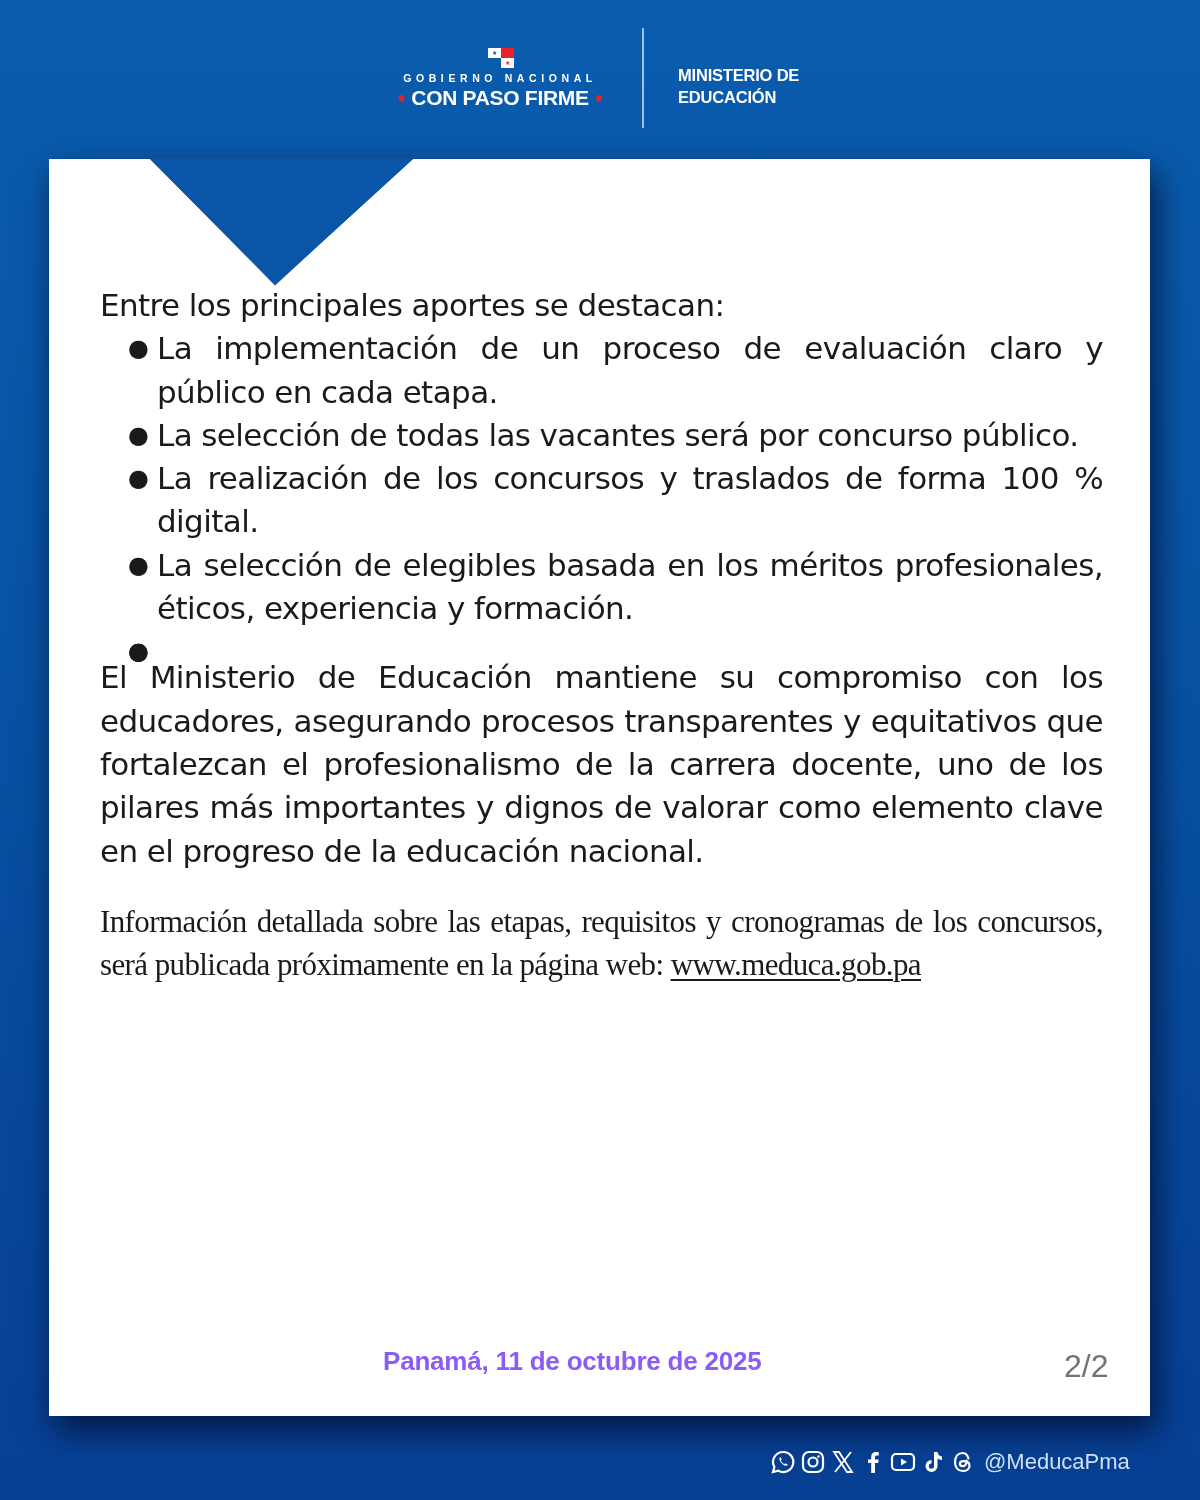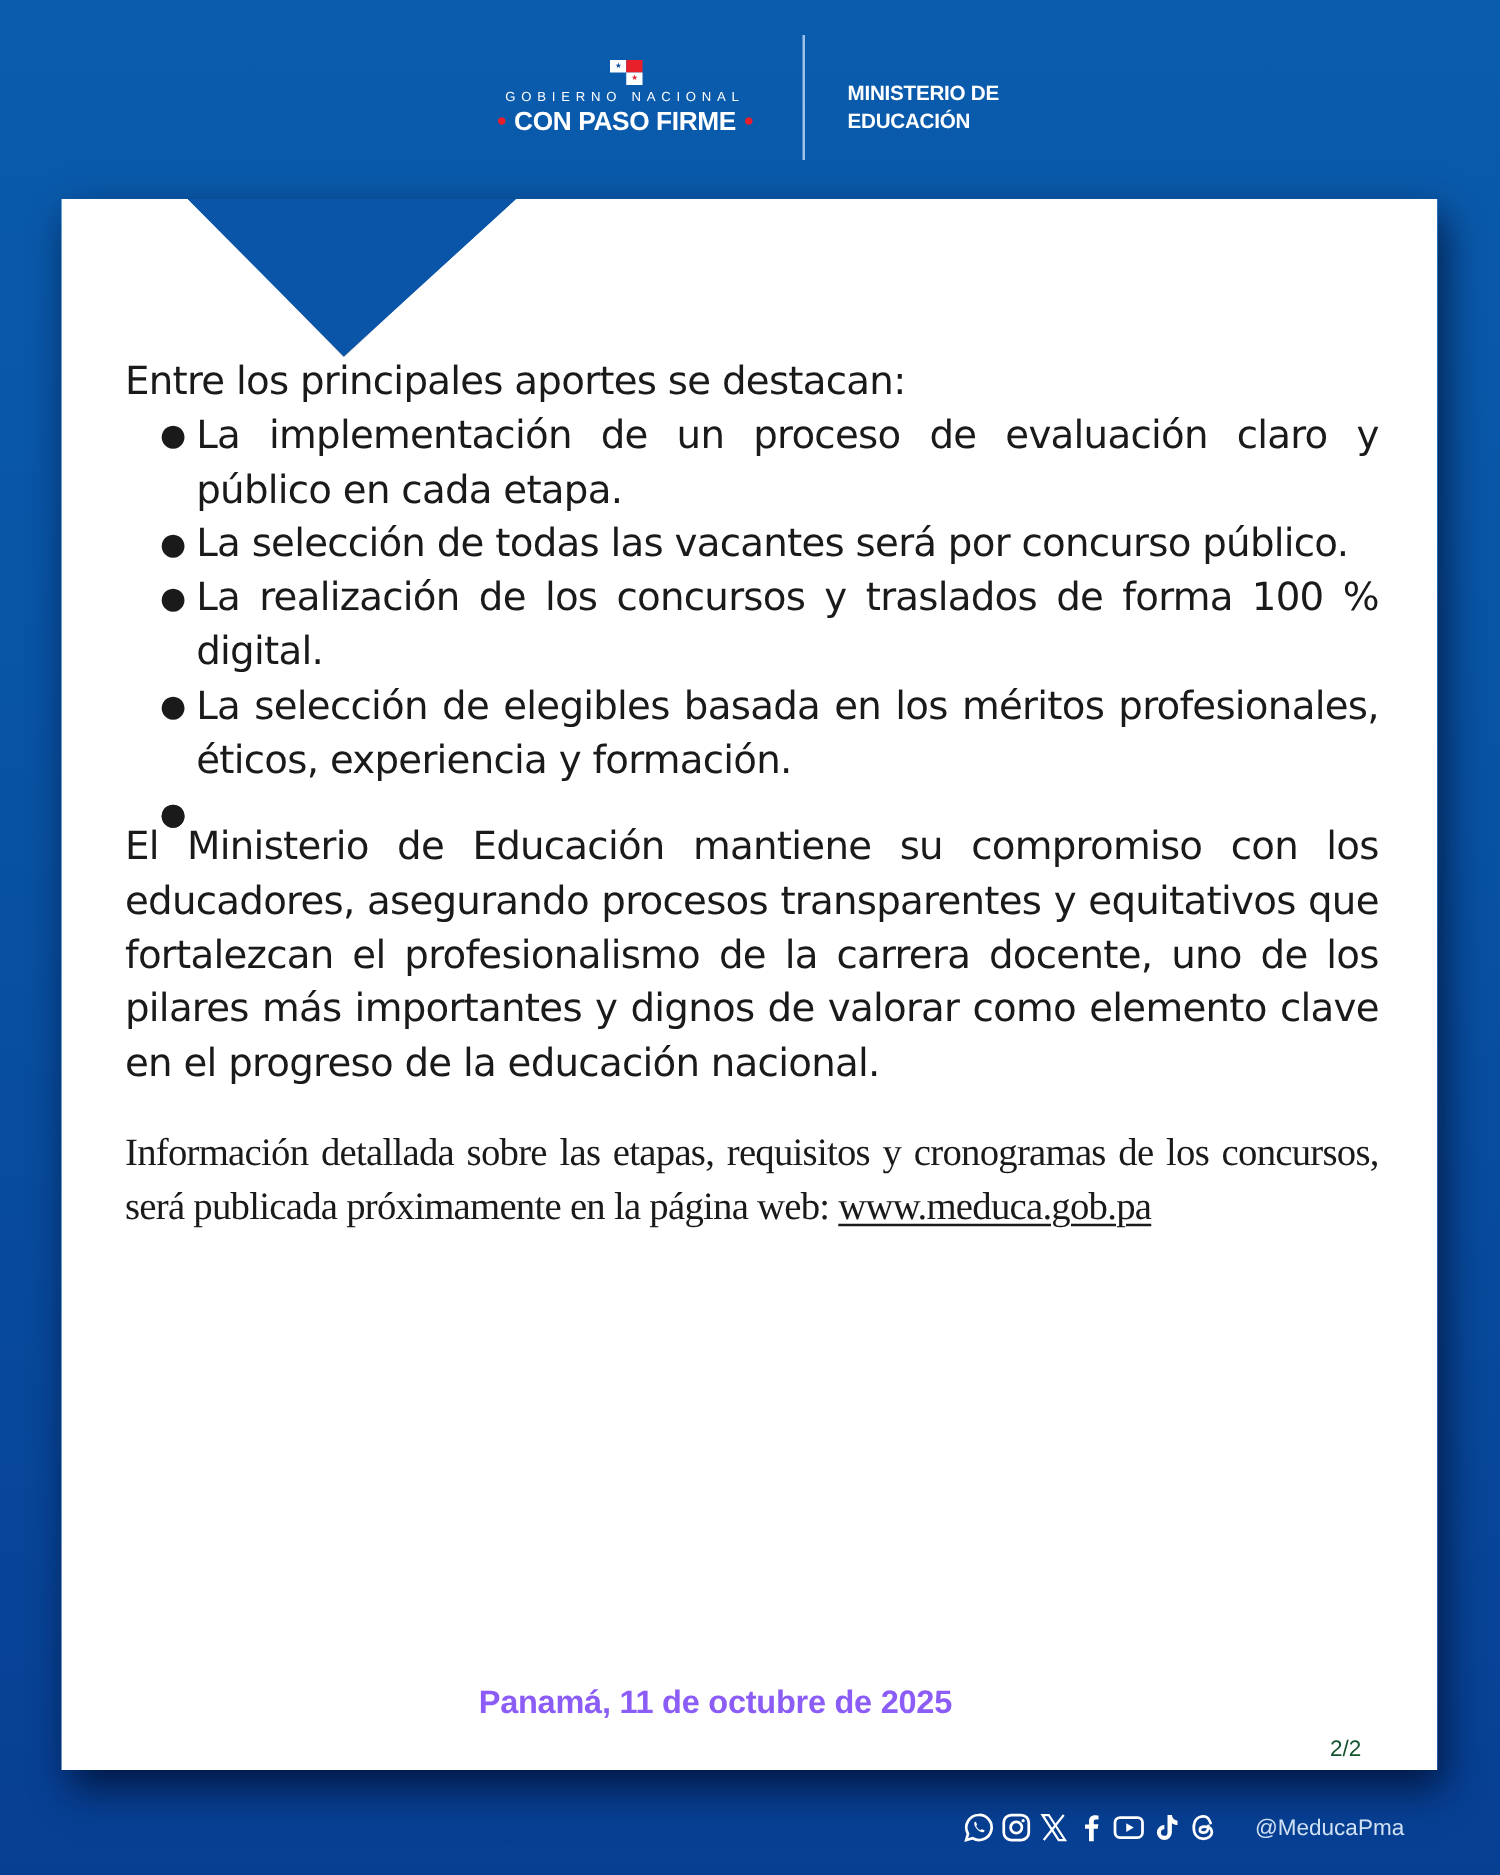--- a/index.html
+++ b/index.html
@@ -15,21 +15,21 @@
     .flag .q { position: absolute; width: 13px; height: 10px; }
     .flag .q1 { left: 0; top: 0; background: #fff; }
     .flag .q2 { left: 13px; top: 0; background: #e8202a; }
     .flag .q3 { left: 0; top: 10px; background: transparent; }
     .flag .q4 { left: 13px; top: 10px; background: #fff; }
     .flag .star { position: absolute; left: 4px; top: 2px; font-size: 6px; line-height: 6px; }
     .flag .q1 .star { color: #0b4ea2; }
     .flag .q4 .star { color: #e8202a; }
     .gov-line1 {
       position: absolute; left: 0; top: 26px; width: 230px;
-      font-size: 10.5px; font-weight: normal; letter-spacing: 4.6px; white-space: nowrap;
+      font-size: 10.5px; font-weight: bold; letter-spacing: 4.6px; white-space: nowrap;
     }
     .gov-line2 {
       position: absolute; left: 0; top: 40px; width: 230px;
       font-size: 21px; font-weight: bold; white-space: nowrap; letter-spacing: -0.3px;
     }
     .gov-line2 .dot { color: #e8202a; font-size: 14px; vertical-align: 3px; margin: 0 6px; }
     .divider { position: absolute; left: 642px; top: 28px; width: 2px; height: 100px; background: #9dc1ea; }
     .ministry { position: absolute; left: 678px; top: 64px; color: #fff; font-size: 16.5px; font-weight: bold; line-height: 22px; letter-spacing: -0.2px; }
 
     
@@ -71,30 +71,29 @@
     }
     .para2 { margin-top: 26px !important; }
     .para3 { margin-top: 27px !important; font-family: Liberation Serif, serif; }
     .link { color: #1a1a1a; text-decoration: underline; text-decoration-thickness: 2px; text-underline-offset: 4px; }
 
     .date {
       position: absolute; left: 383px; top: 1346px; font-size: 26px; font-weight: bold; color: #8b5cf6;
       font-family: "Liberation Sans", sans-serif; letter-spacing: -0.2px;
     }
     .page-num {
-      position: absolute; left: 1064px; top: 1348px; font-size: 18px; color: #14532d;
+      position: absolute; left: 1064px; top: 1348px; font-size: 32px; color: #737373;
       font-family: "Liberation Sans", sans-serif;
-      margin-top: 41px;
     }
 
     
     .socials { position: absolute; left: 770px; top: 1447px; height: 30px; display: flex; align-items: center; }
     .socials .ic { width: 26px; height: 26px; margin-right: 4px; display: inline-flex; align-items: center; justify-content: center; }
     .socials svg { width: 26px; height: 26px; }
-    .handle { color: #cfe0f5; font-size: 18px; margin-left: 24px; font-family: "Liberation Sans", sans-serif; }
+    .handle { color: #cfe0f5; font-size: 22px; margin-left: 4px; font-family: "Liberation Sans", sans-serif; }
   </style>
 </head>
 <body>
 
 <div class="header">
   <div class="gov-logo">
     <div class="flag">
       <div class="q q1">
           <span class="star">★</span>
         </div>

